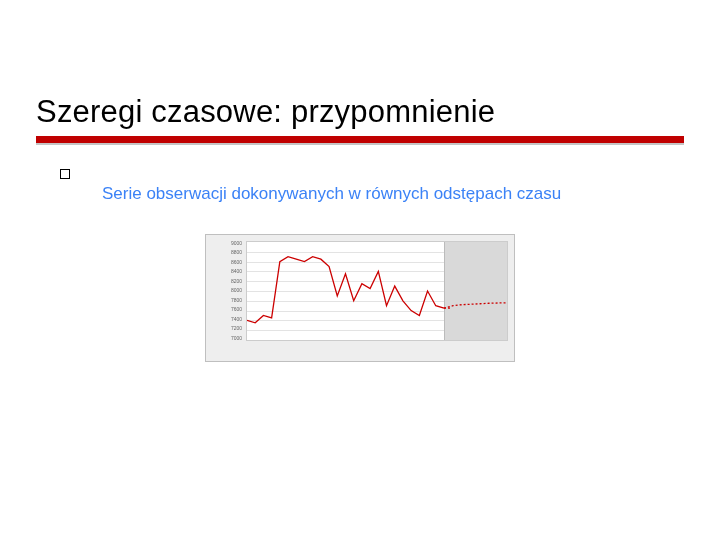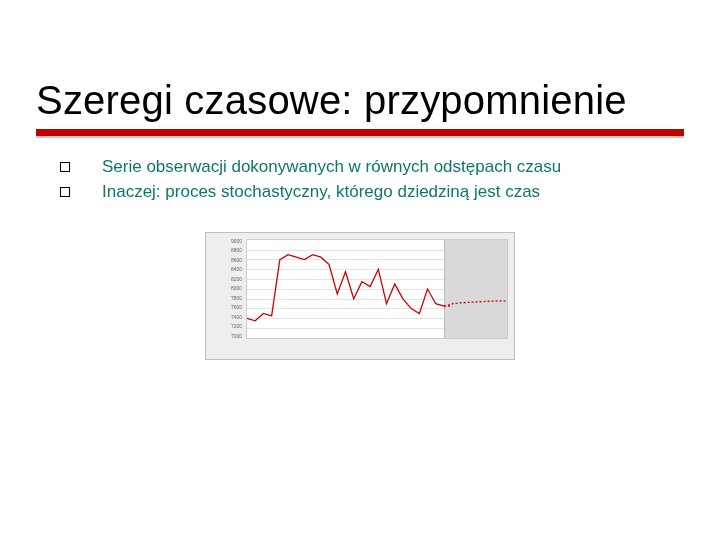--- a/index.html
+++ b/index.html
@@ -13,24 +13,25 @@
   .slide {
     width: 100%;
     height: 100%;
     padding: 0;
     position: relative;
   }
   .title-block {
     padding: 78px 36px 0 36px;
   }
   .title {
-    font-size: 40px;
+    font-size: 31px;
     font-weight: 400;
     color: #000;
     letter-spacing: 0.2px;
+    margin-top: 16px;
   }
   .underline-wrap {
     margin-top: 6px;
   }
   .underline-red {
     height: 7px;
     background: #c00000;
     width: 100%;
   }
   .underline-shadow {
@@ -54,21 +55,22 @@
     width: 10px;
     height: 10px;
     border: 1.5px solid #000;
     margin-top: 6px;
     margin-right: 32px;
     flex: 0 0 auto;
   }
   .bullet-text {
     font-size: 17px;
     line-height: 1.35;
-    color: #0f766e;
+    color: #3b82f6;
+    margin-top: 20px;
   }
   .chart-wrap {
     margin: 28px auto 0 auto;
     width: 310px;
     height: 128px;
     background: #eeeeee;
     border: 1px solid #bfbfbf;
     position: relative;
   }
   .chart-inner {
@@ -135,24 +137,20 @@
       <div class="underline-shadow"></div>
     </div>
   </div>
 
   <div class="content">
     <ul class="bullet-list">
       <li class="bullet-item">
         <span class="bullet-marker"></span>
         <span class="bullet-text">Serie obserwacji dokonywanych w równych odstępach czasu</span>
       </li>
-      <li class="bullet-item">
-        <span class="bullet-marker"></span>
-        <span class="bullet-text">Inaczej: proces stochastyczny, którego dziedziną jest czas</span>
-      </li>
     </ul>
 
     <div class="chart-wrap">
       <div class="chart-ylabels">
         <span class="chart-ylabel">9000</span>
         <span class="chart-ylabel">8800</span>
         <span class="chart-ylabel">8600</span>
         <span class="chart-ylabel">8400</span>
         <span class="chart-ylabel">8200</span>
         <span class="chart-ylabel">8000</span>

